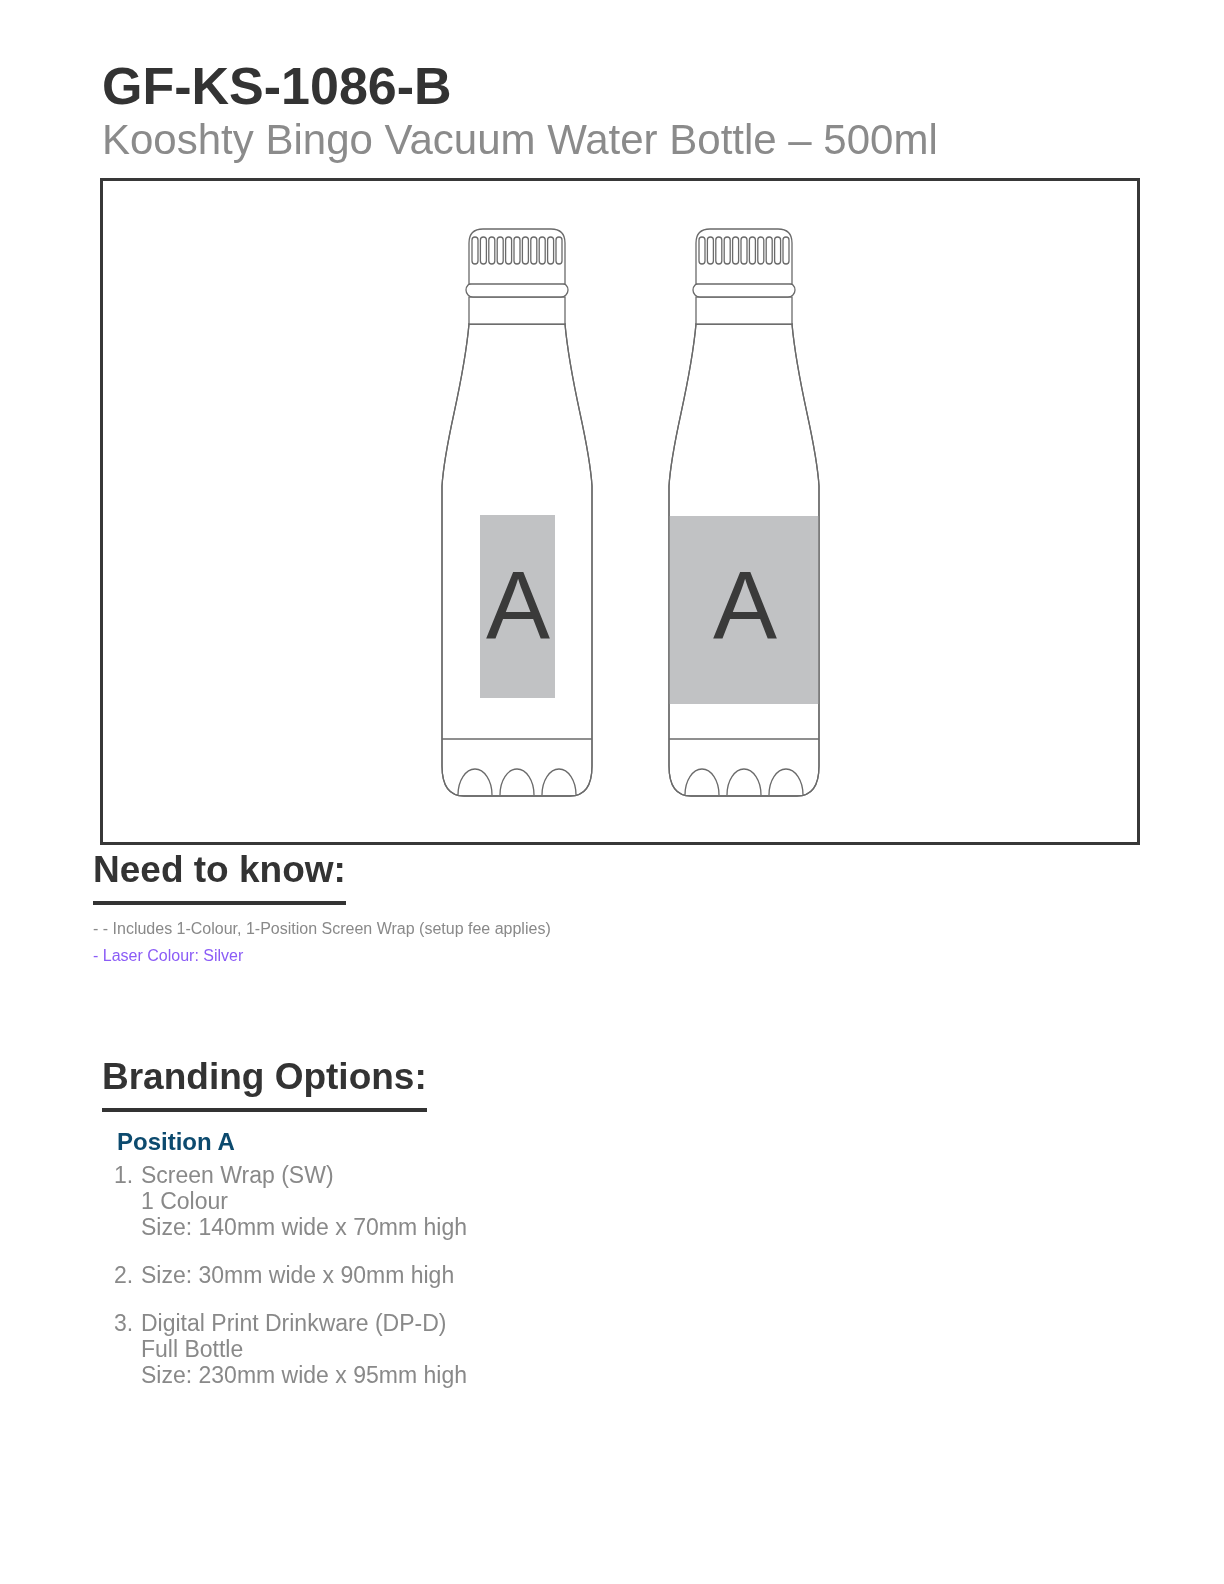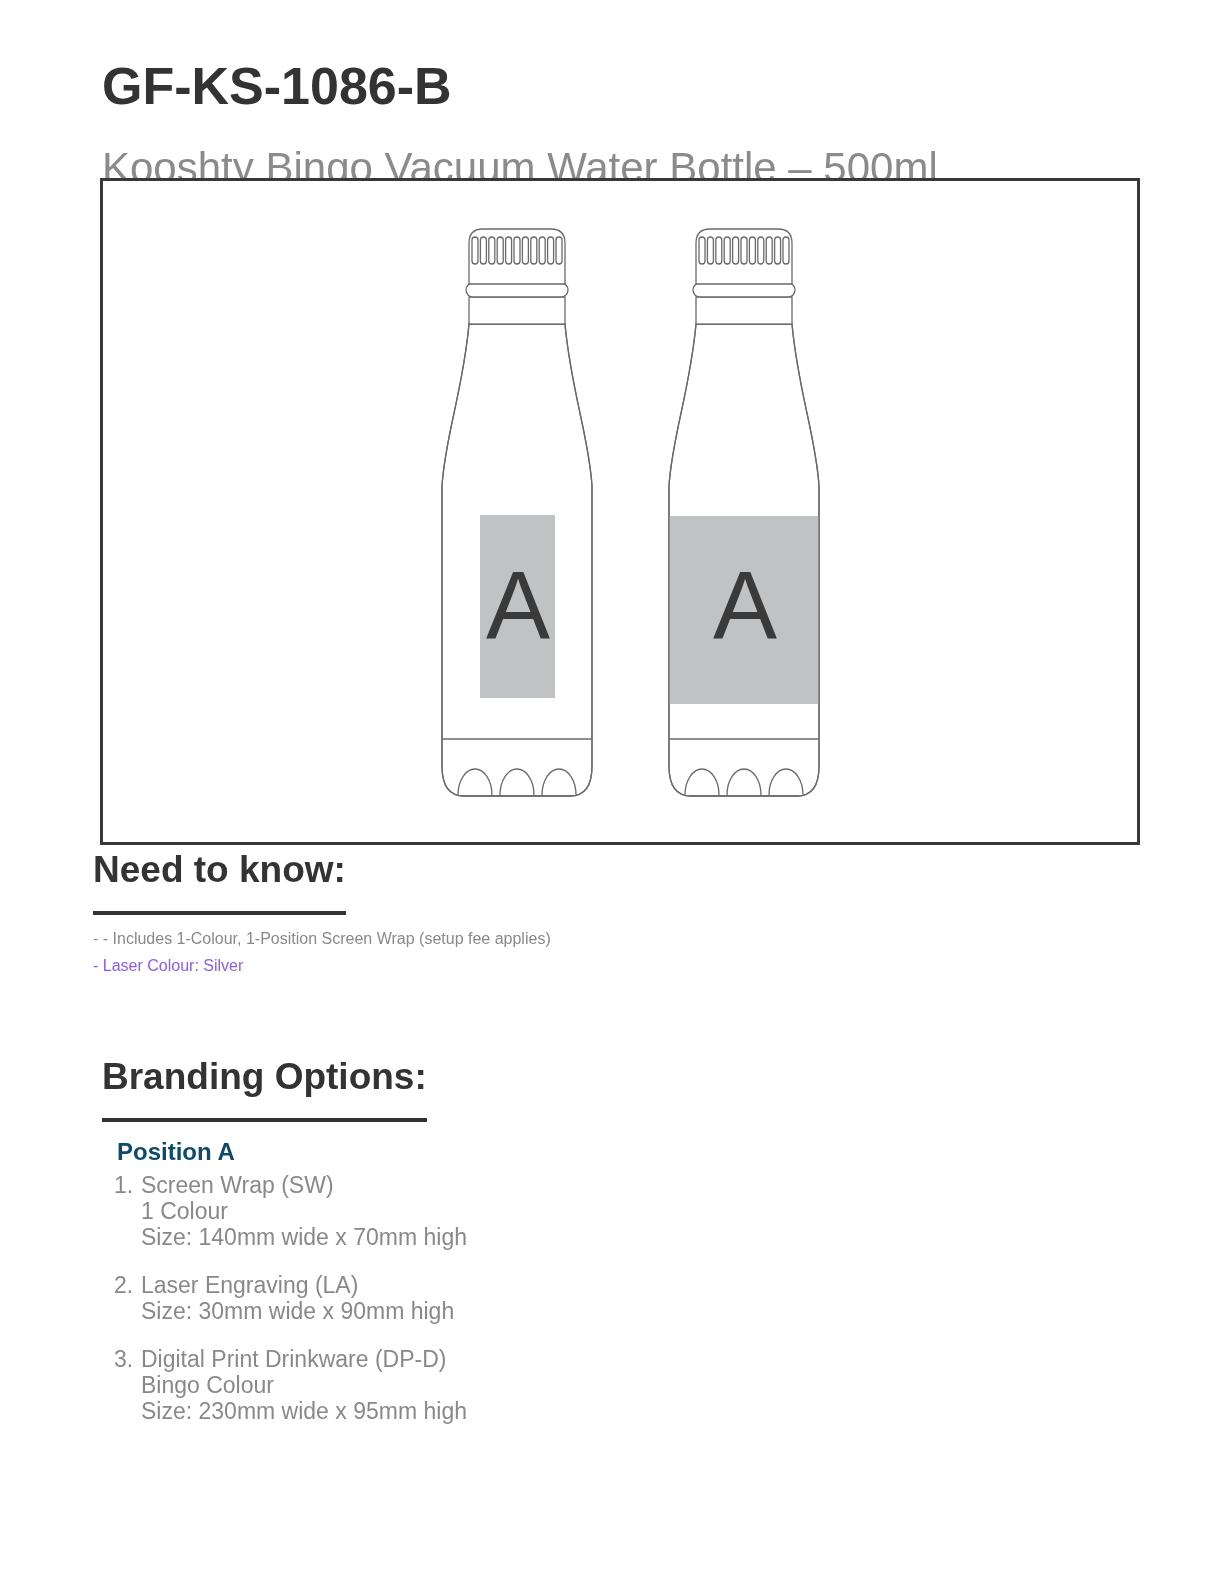--- a/index.html
+++ b/index.html
@@ -17,21 +17,20 @@
     left:102px; top:58px;
     font-size:52px; font-weight:bold;
     color:#333333; letter-spacing:0px;
     line-height:56px;
   }
   #product-name {
     left:102px; top:116px;
     font-size:42px; font-weight:normal;
     color:#8b8b8b;
     line-height:48px;
-    margin-top:28px;
   }
 
   
   #diagram-frame {
     left:100px; top:178px;
     width:1034px; height:661px;
     border:3px solid #383838;
     background:#ffffff;
   }
   .bottle-svg { position:absolute; top:40px; width:156px; height:578px; }
@@ -48,21 +47,21 @@
     fill:#3a3a3a;
     text-anchor:middle;
   }
 
   
   .section-heading {
     display:inline-block;
     font-size:37px; font-weight:bold;
     color:#333333;
     line-height:42px;
-    padding-bottom:20px;
+    padding-bottom:10px;
     border-bottom:4px solid #333333;
   }
   #need-to-know-section { left:93px; top:849px; }
   #branding-section     { left:102px; top:1056px; }
 
   .ntk-line {
     font-size:16px; line-height:27px;
     margin:0;
   }
   .ntk-gray { color:#898989; margin-top:10px; }
@@ -163,26 +162,25 @@
     <div class="option-lines">
       <div>Screen Wrap (SW)</div>
       <div>1 Colour</div>
       <div>Size: 140mm wide x 70mm high</div>
     </div>
   </div>
 
   <div class="option-block">
     <div class="option-number">2.</div>
     <div class="option-lines">
-      <div>Laser Engraving (LA)</div>
       <div>Size: 30mm wide x 90mm high</div>
     </div>
   </div>
 
   <div class="option-block">
     <div class="option-number">3.</div>
     <div class="option-lines">
       <div>Digital Print Drinkware (DP-D)</div>
-      <div>Bingo Colour</div>
+      <div>Full Bottle</div>
       <div>Size: 230mm wide x 95mm high</div>
     </div>
   </div>
 </div>
 
 </body></html>

